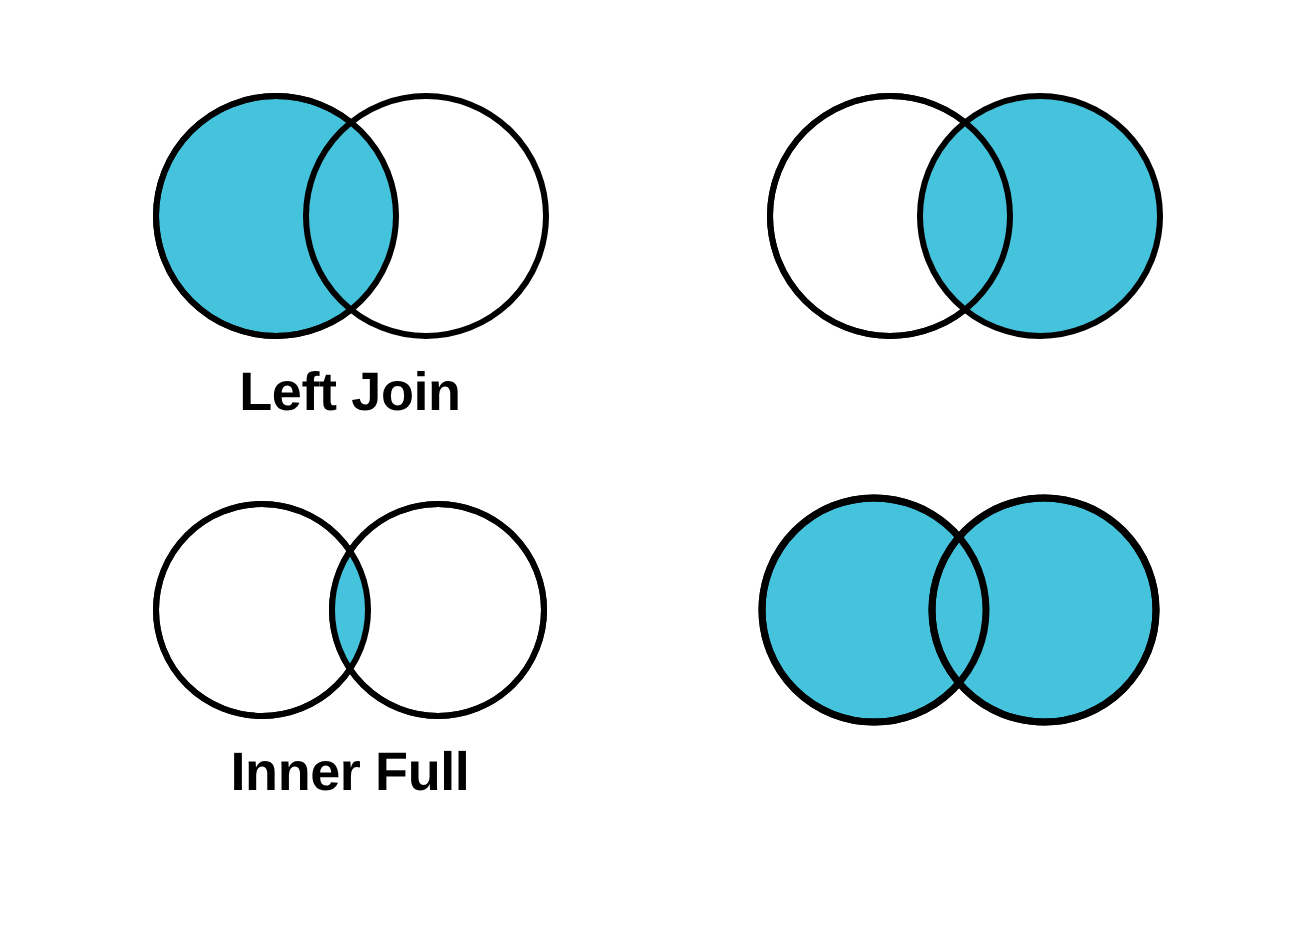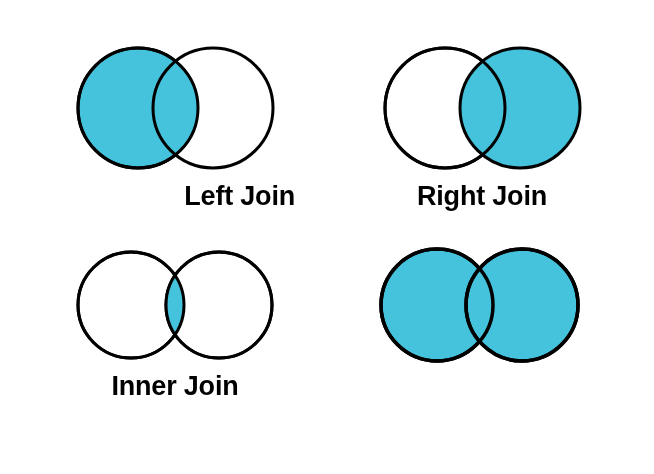--- a/index.html
+++ b/index.html
@@ -35,21 +35,21 @@
     color: #000000;
     font-size: 27px;
     line-height: 31px;
     letter-spacing: -0.2px;
     white-space: pre-line;
     user-select: none;
   }
 
   
   #venn-left-join      { left: 70px;  top: 38px; }
-  #caption-left-join   { left: 55px;  top: 181px; width: 240px; text-align: right; }
+  #caption-left-join   { left: 55px;  top: 181px; width: 240px; }
 
   
   #venn-right-join     { left: 377px; top: 38px; }
   #caption-right-join  { left: 362px; top: 181px; width: 240px; }
 
   
   #venn-inner-join     { left: 70px;  top: 244px; }
   #caption-inner-join  { left: 55px;  top: 371px; width: 240px; }
 
   
@@ -96,42 +96,41 @@
       <circle cx="143" cy="70" r="60" fill="#45c3dd" stroke="none"></circle>
 
       <g clip-path="url(#clip-rj-left)">
         <circle cx="143" cy="70" r="60" fill="#45c3dd" stroke="none"></circle>
       </g>
 
       <circle cx="68" cy="70" r="60" fill="none" stroke="#000000" stroke-width="3"></circle>
       <circle cx="143" cy="70" r="60" fill="none" stroke="#000000" stroke-width="3"></circle>
     </svg>
   </div>
-  <div class="caption" id="caption-right-join">Right Join</div>
 
   <div class="diagram" id="venn-inner-join">
     <svg width="210" height="120" viewBox="0 0 210 120" xmlns="http://www.w3.org/2000/svg">
       <defs>
         <clipPath id="clip-ij-right">
           <circle cx="149" cy="61" r="53"></circle>
         </clipPath>
       </defs>
 
       <circle cx="61" cy="61" r="53" fill="#ffffff" stroke="#000000" stroke-width="3"></circle>
       <circle cx="149" cy="61" r="53" fill="#ffffff" stroke="#000000" stroke-width="3"></circle>
 
       <g clip-path="url(#clip-ij-right)">
         <circle cx="61" cy="61" r="53" fill="#45c3dd" stroke="none"></circle>
       </g>
 
       <circle cx="61" cy="61" r="53" fill="none" stroke="#000000" stroke-width="3"></circle>
       <circle cx="149" cy="61" r="53" fill="none" stroke="#000000" stroke-width="3"></circle>
     </svg>
   </div>
-  <div class="caption" id="caption-inner-join">Inner Join</div>
+  <div class="caption" id="caption-inner-join">Inner Full</div>
 
   <div class="diagram" id="venn-full-outer">
     <svg width="215" height="126" viewBox="0 0 215 126" xmlns="http://www.w3.org/2000/svg">
 
       <circle cx="63" cy="63" r="56" fill="#45c3dd" stroke="#000000" stroke-width="3.5"></circle>
       <circle cx="148" cy="63" r="56" fill="#45c3dd" stroke="#000000" stroke-width="3.5"></circle>
 
       <circle cx="63" cy="63" r="56" fill="none" stroke="#000000" stroke-width="3.5"></circle>
       <circle cx="148" cy="63" r="56" fill="none" stroke="#000000" stroke-width="3.5"></circle>
     </svg>

